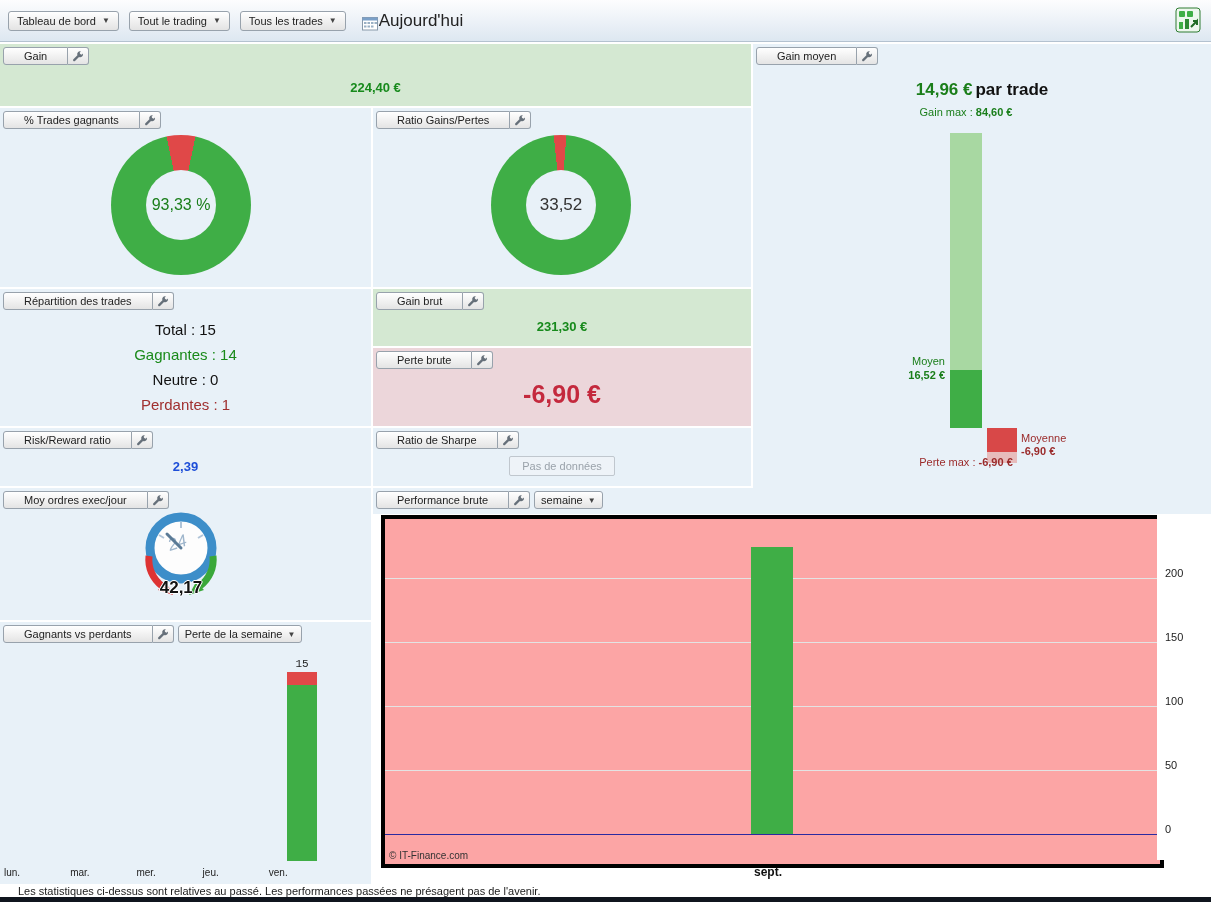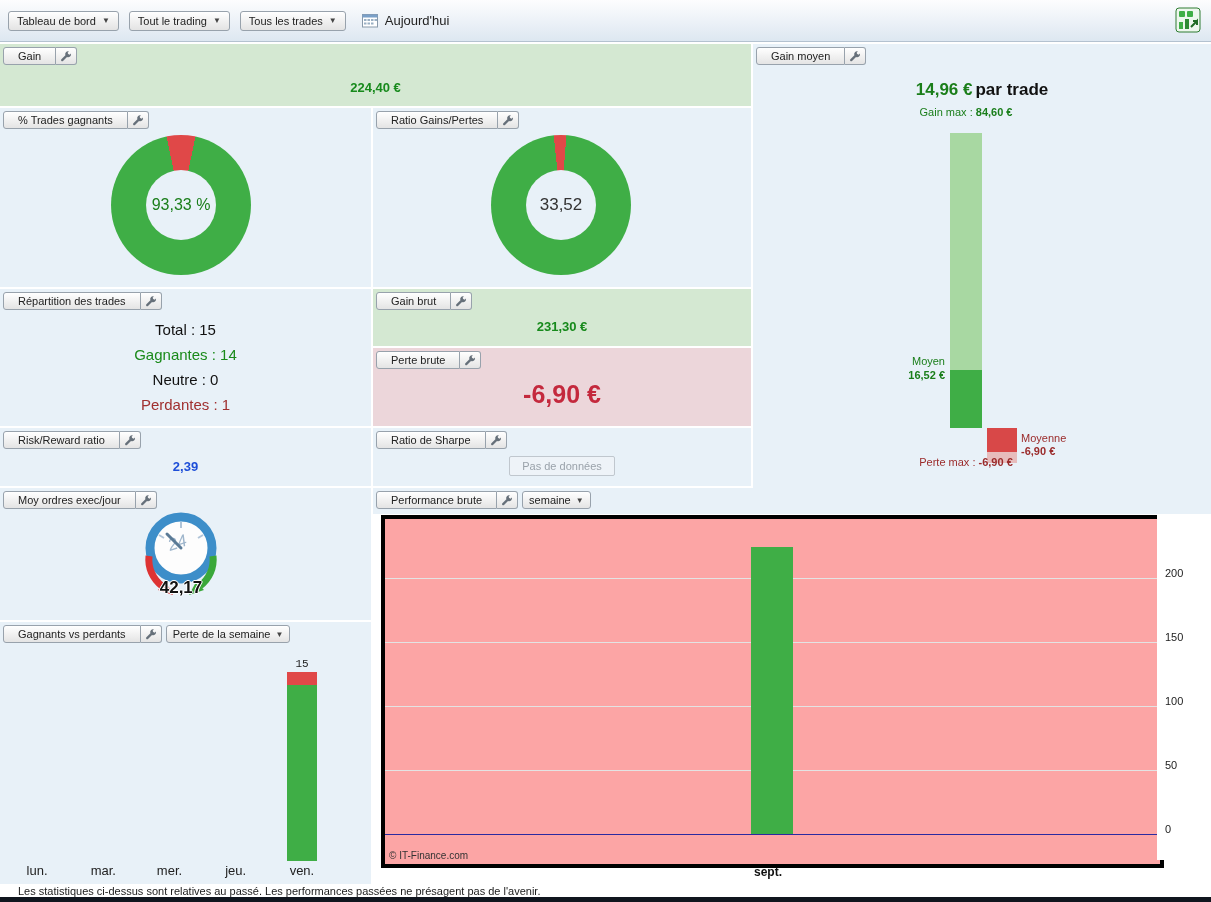--- a/index.html
+++ b/index.html
@@ -7,34 +7,34 @@
           font-family:"Liberation Sans",sans-serif;overflow:hidden;}
 
   
   .toolbar{position:absolute;left:0;top:0;width:1211px;height:42px;box-sizing:border-box;
            background:linear-gradient(#fdfdfe,#dde7f1);border-bottom:1px solid #b4c2d0;
            display:flex;align-items:center;gap:10px;padding:0 8px;}
   .tb-btn{display:inline-flex;align-items:center;gap:6px;background:linear-gradient(#ffffff,#e3e3e3);
           border:1px solid #98a2ac;border-radius:3px;padding:3px 8px;font-size:11px;color:#222;
           font-family:inherit;cursor:pointer;}
   .caret{font-size:8px;color:#444;}
-  .tb-date{display:inline-flex;align-items:flex-start;gap:6px;font-size:13px;color:#222;margin-left:6px;cursor:pointer;}
+  .tb-date{display:inline-flex;align-items:flex-end;font-size:17px;color:#222;margin-left:6px;cursor:pointer;}
   .tb-appicon{position:absolute;right:10px;top:7px;cursor:pointer;}
 
   
   .panel{position:absolute;background:#e8f1f8;box-sizing:border-box;}
   .panel.green{background:#d4e8d2;}
   .panel.pink{background:#ecd6da;}
   .panel.white{background:#ffffff;}
   .panel-head{position:absolute;left:0;top:0;right:0;height:26px;background:#e8f1f8;}
 
   .hdr{position:absolute;left:3px;top:3px;display:flex;align-items:flex-start;gap:4px;z-index:5;}
   .hdr-seg{display:flex;}
   .hdr-label{background:linear-gradient(#ffffff,#e4e4e4);border:1px solid #98a2ac;border-radius:3px 0 0 3px;
-             padding:2px 14px;font-size:11px;color:#222;white-space:nowrap;font-family:inherit;cursor:pointer;}
+             padding:2px 20px;font-size:11px;color:#222;white-space:nowrap;font-family:inherit;cursor:pointer;}
   .hdr-wrench{background:linear-gradient(#ffffff,#e4e4e4);border:1px solid #98a2ac;border-left:none;
               border-radius:0 3px 3px 0;padding:2px 4px;display:flex;align-items:center;cursor:pointer;}
   .hdr-drop{display:inline-flex;align-items:center;gap:5px;background:linear-gradient(#ffffff,#e4e4e4);
             border:1px solid #98a2ac;border-radius:3px;padding:2px 6px;font-size:11px;color:#222;
             font-family:inherit;cursor:pointer;}
 
   
   .big-gain{position:absolute;left:0;right:0;top:36px;text-align:center;
             font-size:13px;font-weight:bold;color:#178a1c;}
   .donut{position:absolute;width:140px;height:140px;border-radius:50%;}
@@ -51,21 +51,21 @@
   .gm-title{position:absolute;left:0;width:458px;top:36px;text-align:center;font-size:17px;font-weight:bold;color:#111;}
   .gm-title .gm-val{color:#1a7e1a;margin-right:3px;}
   .gm-line{position:absolute;font-size:11px;}
   .gm-green{color:#1a7e1a;}
   .gm-red{color:#9b2b2b;}
   .gm-bar{position:absolute;width:32px;left:197px;}
   .gm-bar2{position:absolute;width:30px;left:234px;}
 
   
   .wd-labels{position:absolute;left:4px;right:36px;bottom:6px;display:flex;}
-  .wd-labels span{flex:1;text-align:center;font-size:13px;color:#222;}
+  .wd-labels span{flex:1;font-size:10px;color:#222;}
   .wd-bar{position:absolute;bottom:23px;width:30px;display:flex;flex-direction:column;align-items:stretch;}
   .wd-total{text-align:center;font-size:11px;color:#222;margin-bottom:2px;font-family:Liberation Mono, monospace;}
 
   
   .plot{position:absolute;left:8px;top:27px;width:775px;height:345px;background:#fca5a5;
         border:4px solid #000000;}
   .gutter{position:absolute;left:784px;top:27px;width:60px;height:345px;background:#fff;}
   .gridline{position:absolute;left:0;right:0;height:1px;background:#e3e3e3;}
   .zeroline{position:absolute;left:0;right:0;height:1px;background:#2b2ba0;}
   .ytick{position:absolute;left:8px;font-size:11px;color:#222;}

